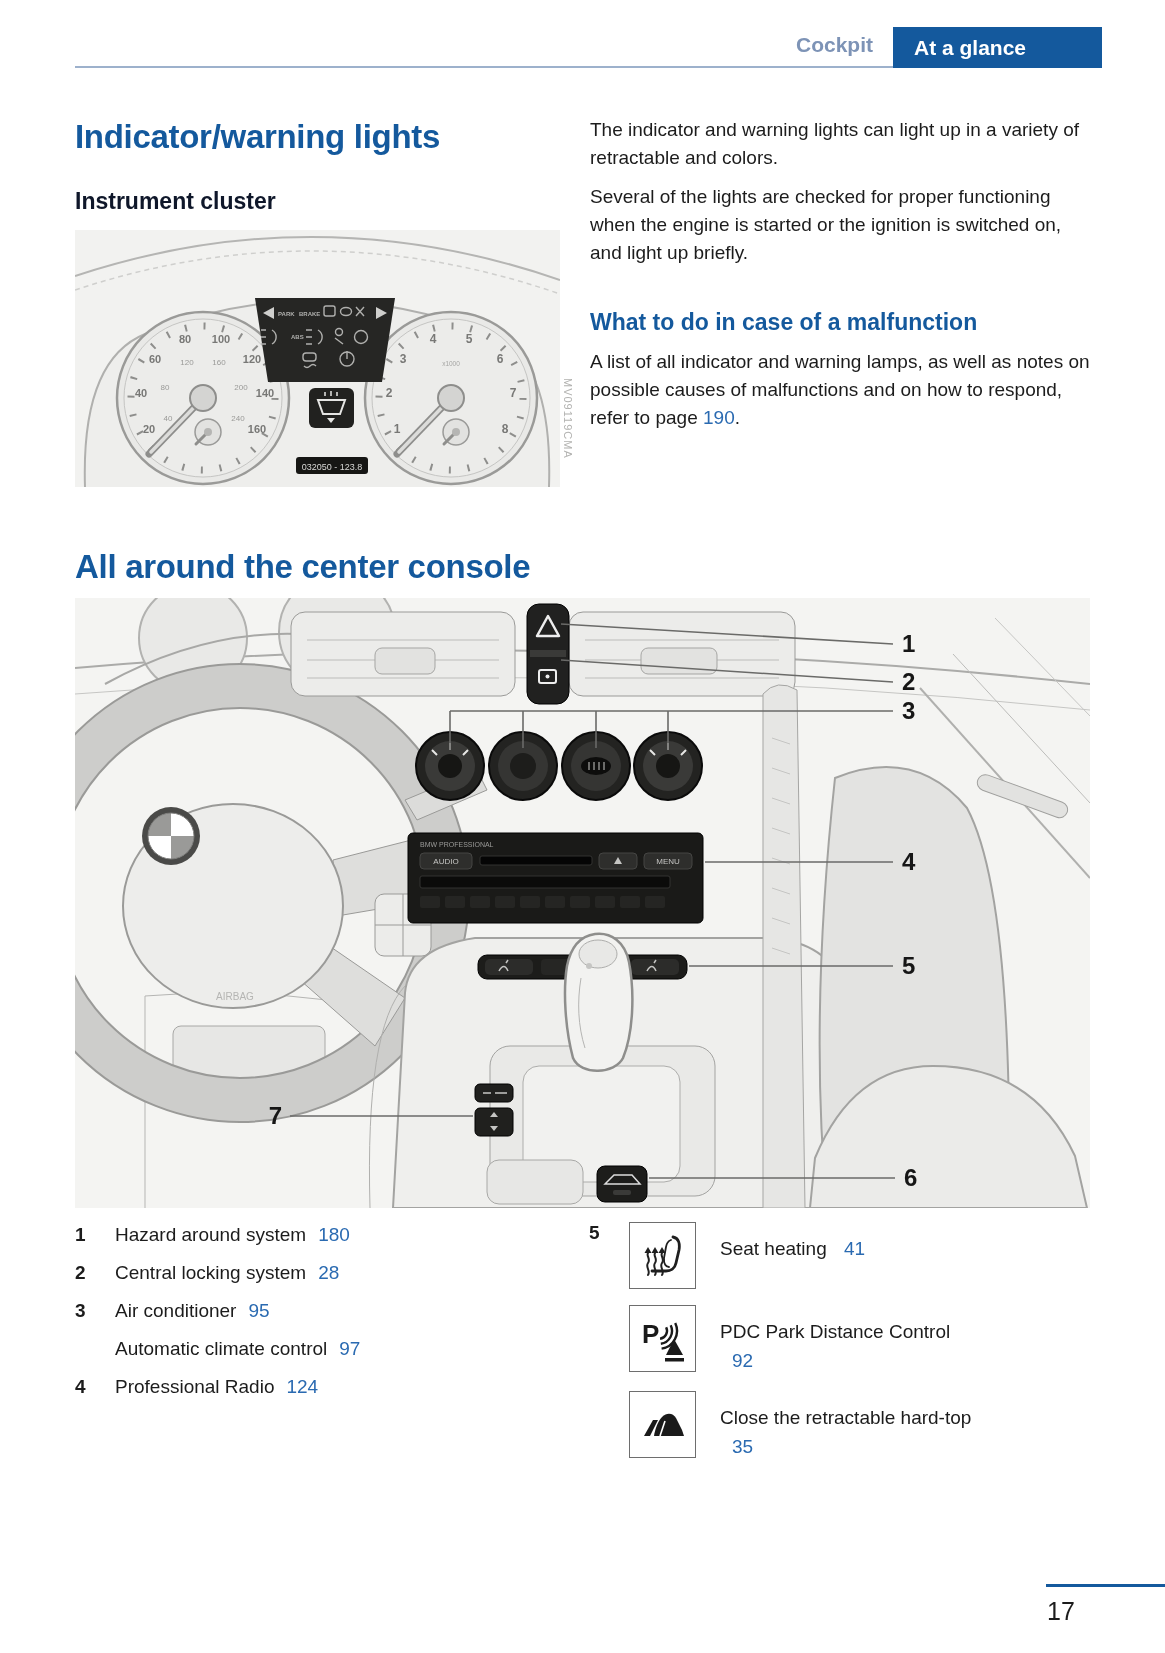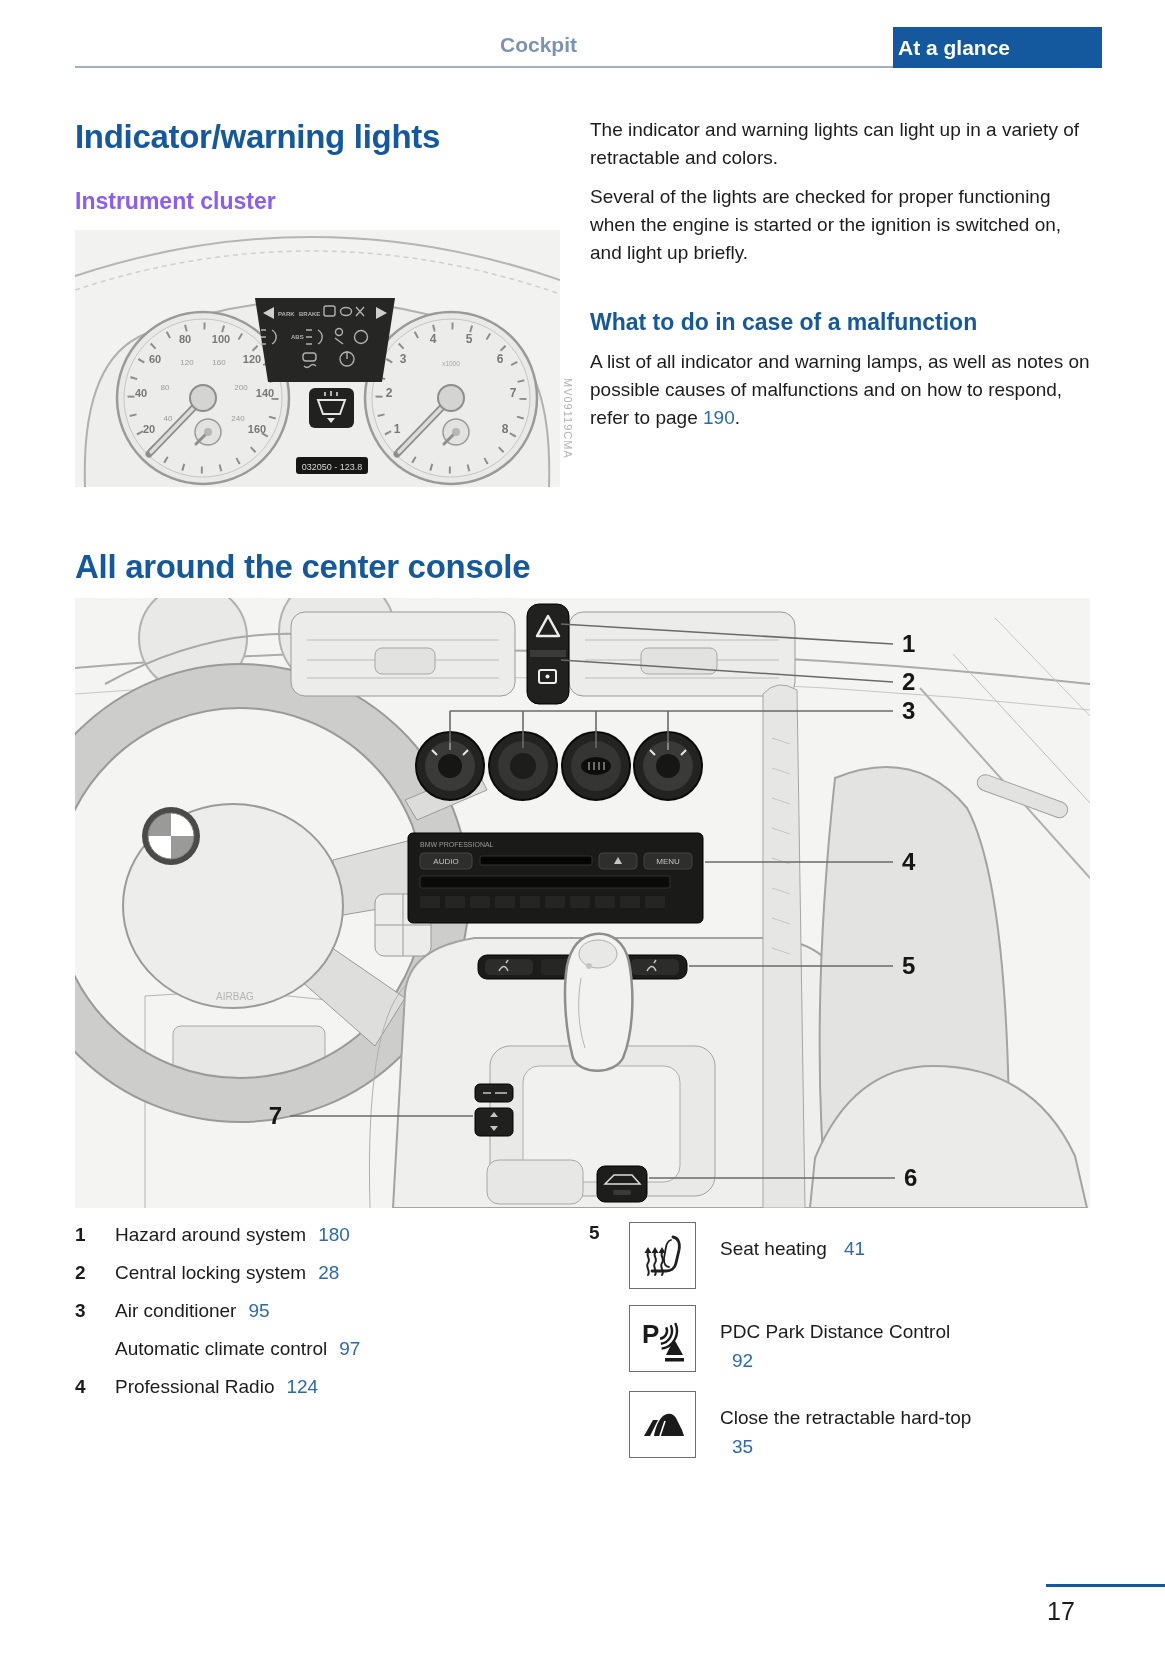--- a/index.html
+++ b/index.html
@@ -2,30 +2,30 @@
 <html><head>
 <meta charset="utf-8">
 <style>
   *{box-sizing:border-box;margin:0;padding:0}
   html,body{background:#ffffff}
   .page{position:relative;width:1165px;height:1653px;background:#fff;overflow:hidden;
         font-family:"Liberation Sans","DejaVu Sans",sans-serif;color:#1c1c1c}
   svg text{font-family:"Liberation Sans","DejaVu Sans",sans-serif}
 
   
-  .hdr-cockpit{position:absolute;top:33px;left:500px;width:373px;text-align:left;
+  .hdr-cockpit{position:absolute;top:33px;left:500px;width:373px;text-align:right;
                font-size:21px;font-weight:bold;color:#7d93b6}
   .hdr-tab{position:absolute;top:27px;left:893px;width:209px;height:41px;background:#14599d;
-           color:#fff;font-size:21px;font-weight:bold;line-height:41px;padding-left:5px}
+           color:#fff;font-size:21px;font-weight:bold;line-height:41px;padding-left:21px}
   .hdr-rule{position:absolute;top:66px;left:75px;width:818px;height:2px;background:#9db1cc}
 
   
   .h1{position:absolute;left:75px;font-size:33px;font-weight:bold;color:#14599d;letter-spacing:-.3px}
   .title-1{top:118px}
-  .h2{position:absolute;left:75px;top:188px;font-size:23px;font-weight:bold;color:#8b5cf6}
+  .h2{position:absolute;left:75px;top:188px;font-size:23px;font-weight:bold;color:#0f172a}
   .cluster-fig{position:absolute;left:75px;top:230px;width:485px;height:257px}
   .img-code{position:absolute;left:562px;top:378px;font-size:11px;color:#b2b2b0;
             writing-mode:vertical-rl;letter-spacing:1px}
 
   
   .col-right{position:absolute;left:590px;top:116px;width:503px;font-size:19px;line-height:28px}
   .col-right p{margin-bottom:11px}
   .h3{font-size:23px;font-weight:bold;color:#14599d;margin-top:41px;margin-bottom:12px}
   .pageref{color:#2a6ab1}
 

